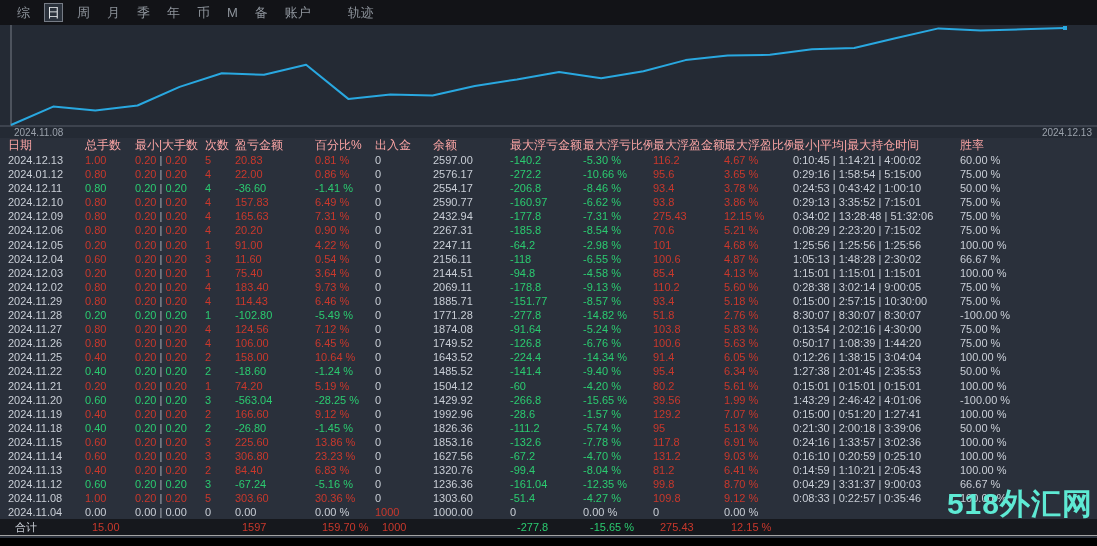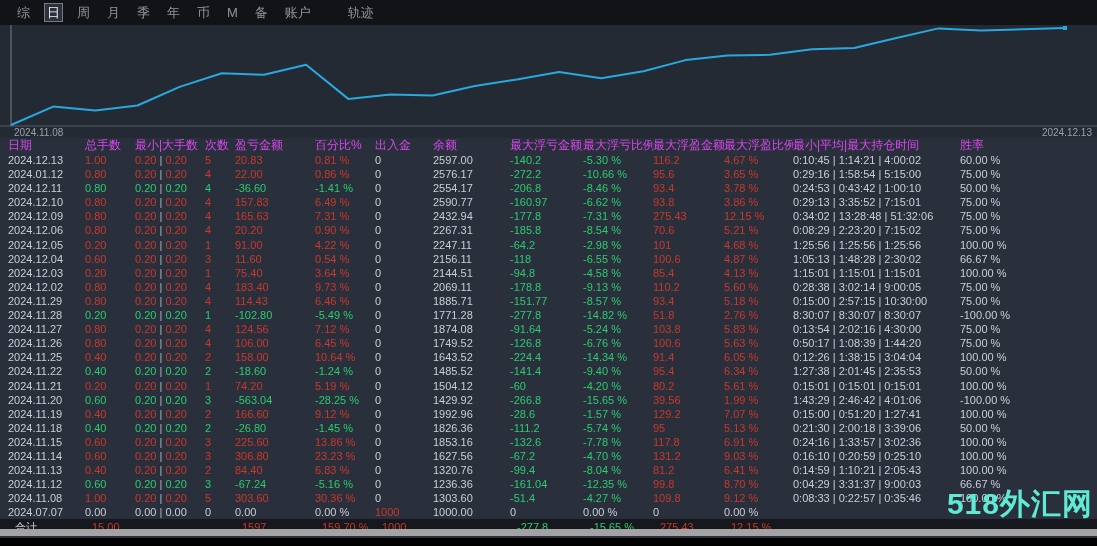--- a/index.html
+++ b/index.html
@@ -26,25 +26,25 @@
   .chart svg{position:absolute;left:0;top:0;}
   .xlabel{position:absolute;top:102px;font-size:10px;color:#9aa1ab;}
   .xlabel.left{left:14px;}
   .xlabel.right{right:5px;}
   
   .table{
     position:absolute;left:0;top:138px;width:1097px;height:400px;
     background:#2a303b;color:#c9ced6;
   }
   .thead{display:flex;height:15px;line-height:15px;padding-left:8px;
-    font-size:12px;color:#d946ef;}
+    font-size:12px;color:#fca5a5;}
   .trow{display:flex;height:14.1px;line-height:14.1px;padding-left:8px;
     font-size:11px;}
   .trow.total{height:17px;line-height:17px;background:#16181d;
-    border-bottom:7px solid #a3a3a3;font-size:11px;padding-left:15px;}
+    border-bottom:1px solid #a3a3a3;font-size:11px;padding-left:15px;}
   .cell{overflow:hidden;white-space:nowrap;flex-shrink:0;}
   .c0{width:77px}.c1{width:50px}.c2{width:70px}.c3{width:30px}
   .c4{width:80px}.c5{width:60px}.c6{width:58px}.c7{width:77px}
   .c8{width:73px}.c9{width:70px}.c10{width:71px}.c11{width:69px}
   .c12{width:167px}.c13{width:137px}
   .up{color:var(--up,#c9382c);}
   .down{color:var(--down,#2bcb70);}
   .neutral{color:#c9ced6;}
   .pipe{color:#aeb4bd;}
   
@@ -499,21 +499,21 @@
           <span class="cell c6 neutral">0</span>
           <span class="cell c7 neutral">1303.60</span>
           <span class="cell c8 down">-51.4</span>
           <span class="cell c9 down">-4.27 %</span>
           <span class="cell c10 up">109.8</span>
           <span class="cell c11 up">9.12 %</span>
           <span class="cell c12 neutral">0:08:33 | 0:22:57 | 0:35:46</span>
           <span class="cell c13 neutral">100.00 %</span>
         </div>
         <div class="trow">
-          <span class="cell c0 neutral">2024.07.07</span>
+          <span class="cell c0 neutral">2024.11.04</span>
           <span class="cell c1 neutral">0.00</span>
           <span class="cell c2"><span class="neutral">0.00</span><span class="pipe"> | </span><span class="neutral">0.00</span></span>
           <span class="cell c3 neutral">0</span>
           <span class="cell c4 neutral">0.00</span>
           <span class="cell c5 neutral">0.00 %</span>
           <span class="cell c6 up">1000</span>
           <span class="cell c7 neutral">1000.00</span>
           <span class="cell c8 neutral">0</span>
           <span class="cell c9 neutral">0.00 %</span>
           <span class="cell c10 neutral">0</span>

